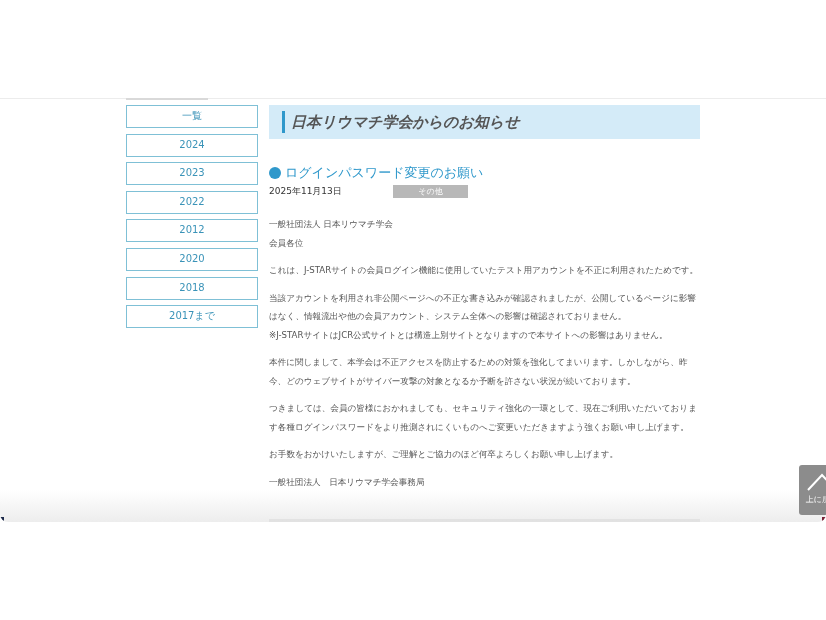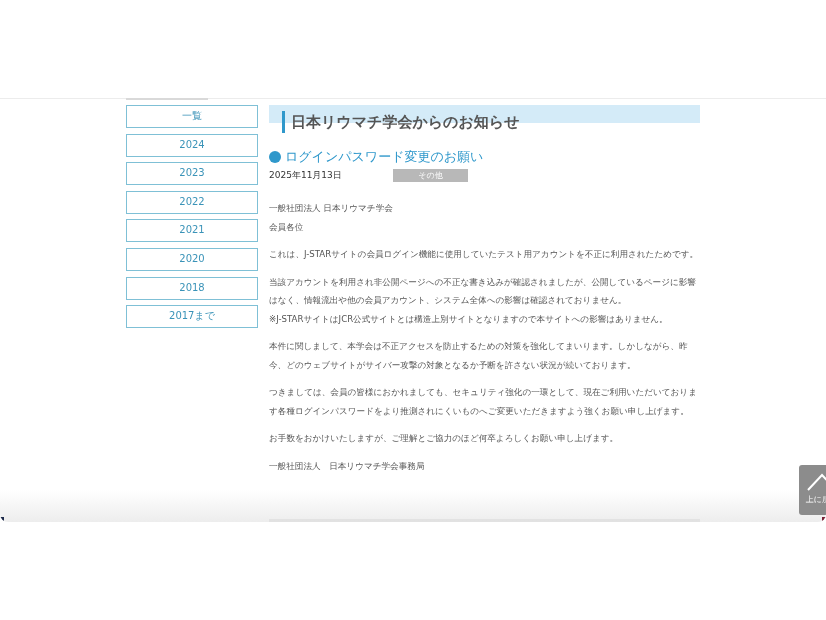--- a/index.html
+++ b/index.html
@@ -4,21 +4,21 @@
 <style>
   html, body { margin:0; padding:0; }
   body { width:826px; height:620px; background:#ffffff; font-family:"DejaVu Sans","Liberation Sans",sans-serif; position:relative; overflow:hidden; color:#555; }
   .viewport { position:absolute; left:0; top:0; width:826px; height:522px; background:#ffffff; overflow:hidden; border-bottom-left-radius:8px; border-bottom-right-radius:8px; }
   .header-area { position:absolute; left:0; top:0; width:826px; height:98px; background:#ffffff; border-bottom:1px solid #ececec; }
   .page-bg { position:absolute; left:0; top:99px; width:826px; height:423px; background:#ffffff; }
   .side-top-line { position:absolute; left:126px; top:98px; width:82px; height:2px; background:#d9d9d9; }
   .sidebar { position:absolute; left:126px; top:105px; width:135px; }
   .side-btn { display:block; box-sizing:border-box; width:132px; height:23px; margin-bottom:5.6px; border:1.5px solid #7fc0d6; background:#fff; color:#3a93b8; font-size:10px; text-align:center; line-height:20px; cursor:pointer; }
   .main { position:absolute; left:269px; top:105px; width:431px; }
-  .title-box { box-sizing:border-box; height:18px; background:#d4ebf8; position:relative; }
+  .title-box { box-sizing:border-box; height:34px; background:#d4ebf8; position:relative;font-style:italic; }
   .title-bar { position:absolute; left:13px; top:6px; width:3px; height:22px; background:#2f98cb; }
   .title-text { position:absolute; left:22px; top:0; line-height:34px; font-size:15px; font-weight:bold; color:#555; }
   .news-title { margin-top:24px; font-size:13px; color:#2f98cb; display:flex; align-items:center; height:19px; }
   .dot { width:12px; height:12px; border-radius:50%; background:#2f98cb; margin-right:4px; display:inline-block; }
   .meta { display:flex; align-items:center; margin-top:2px; height:14px; }
   .date { font-size:9px; color:#333; width:80px; }
   .tag { background:#b8b8b8; color:#fff; font-size:8px; width:75px; height:13px; line-height:13px; text-align:center;margin-left:44px; }
   .body-text { margin-top:17px; font-size:8.6px; color:#555; line-height:18.5px; }
   .body-text p { margin:0 0 9px 0; }
   .body-text a { color:#2f7fc1; text-decoration:underline; }
@@ -36,21 +36,21 @@
 <div class="viewport">
   <div class="header-area"></div>
   <div class="page-bg"></div>
   <div class="side-top-line"></div>
 
   <nav class="sidebar">
     <a class="side-btn">一覧</a>
     <a class="side-btn">2024</a>
     <a class="side-btn">2023</a>
     <a class="side-btn">2022</a>
-    <a class="side-btn">2021</a>
+    <a class="side-btn">2012</a>
     <a class="side-btn">2020</a>
     <a class="side-btn">2018</a>
     <a class="side-btn">2017まで</a>
   </nav>
 
   <main class="main">
     <div class="title-box">
       <div class="title-bar"></div>
       <div class="title-text">日本リウマチ学会からのお知らせ</div>
     </div>

